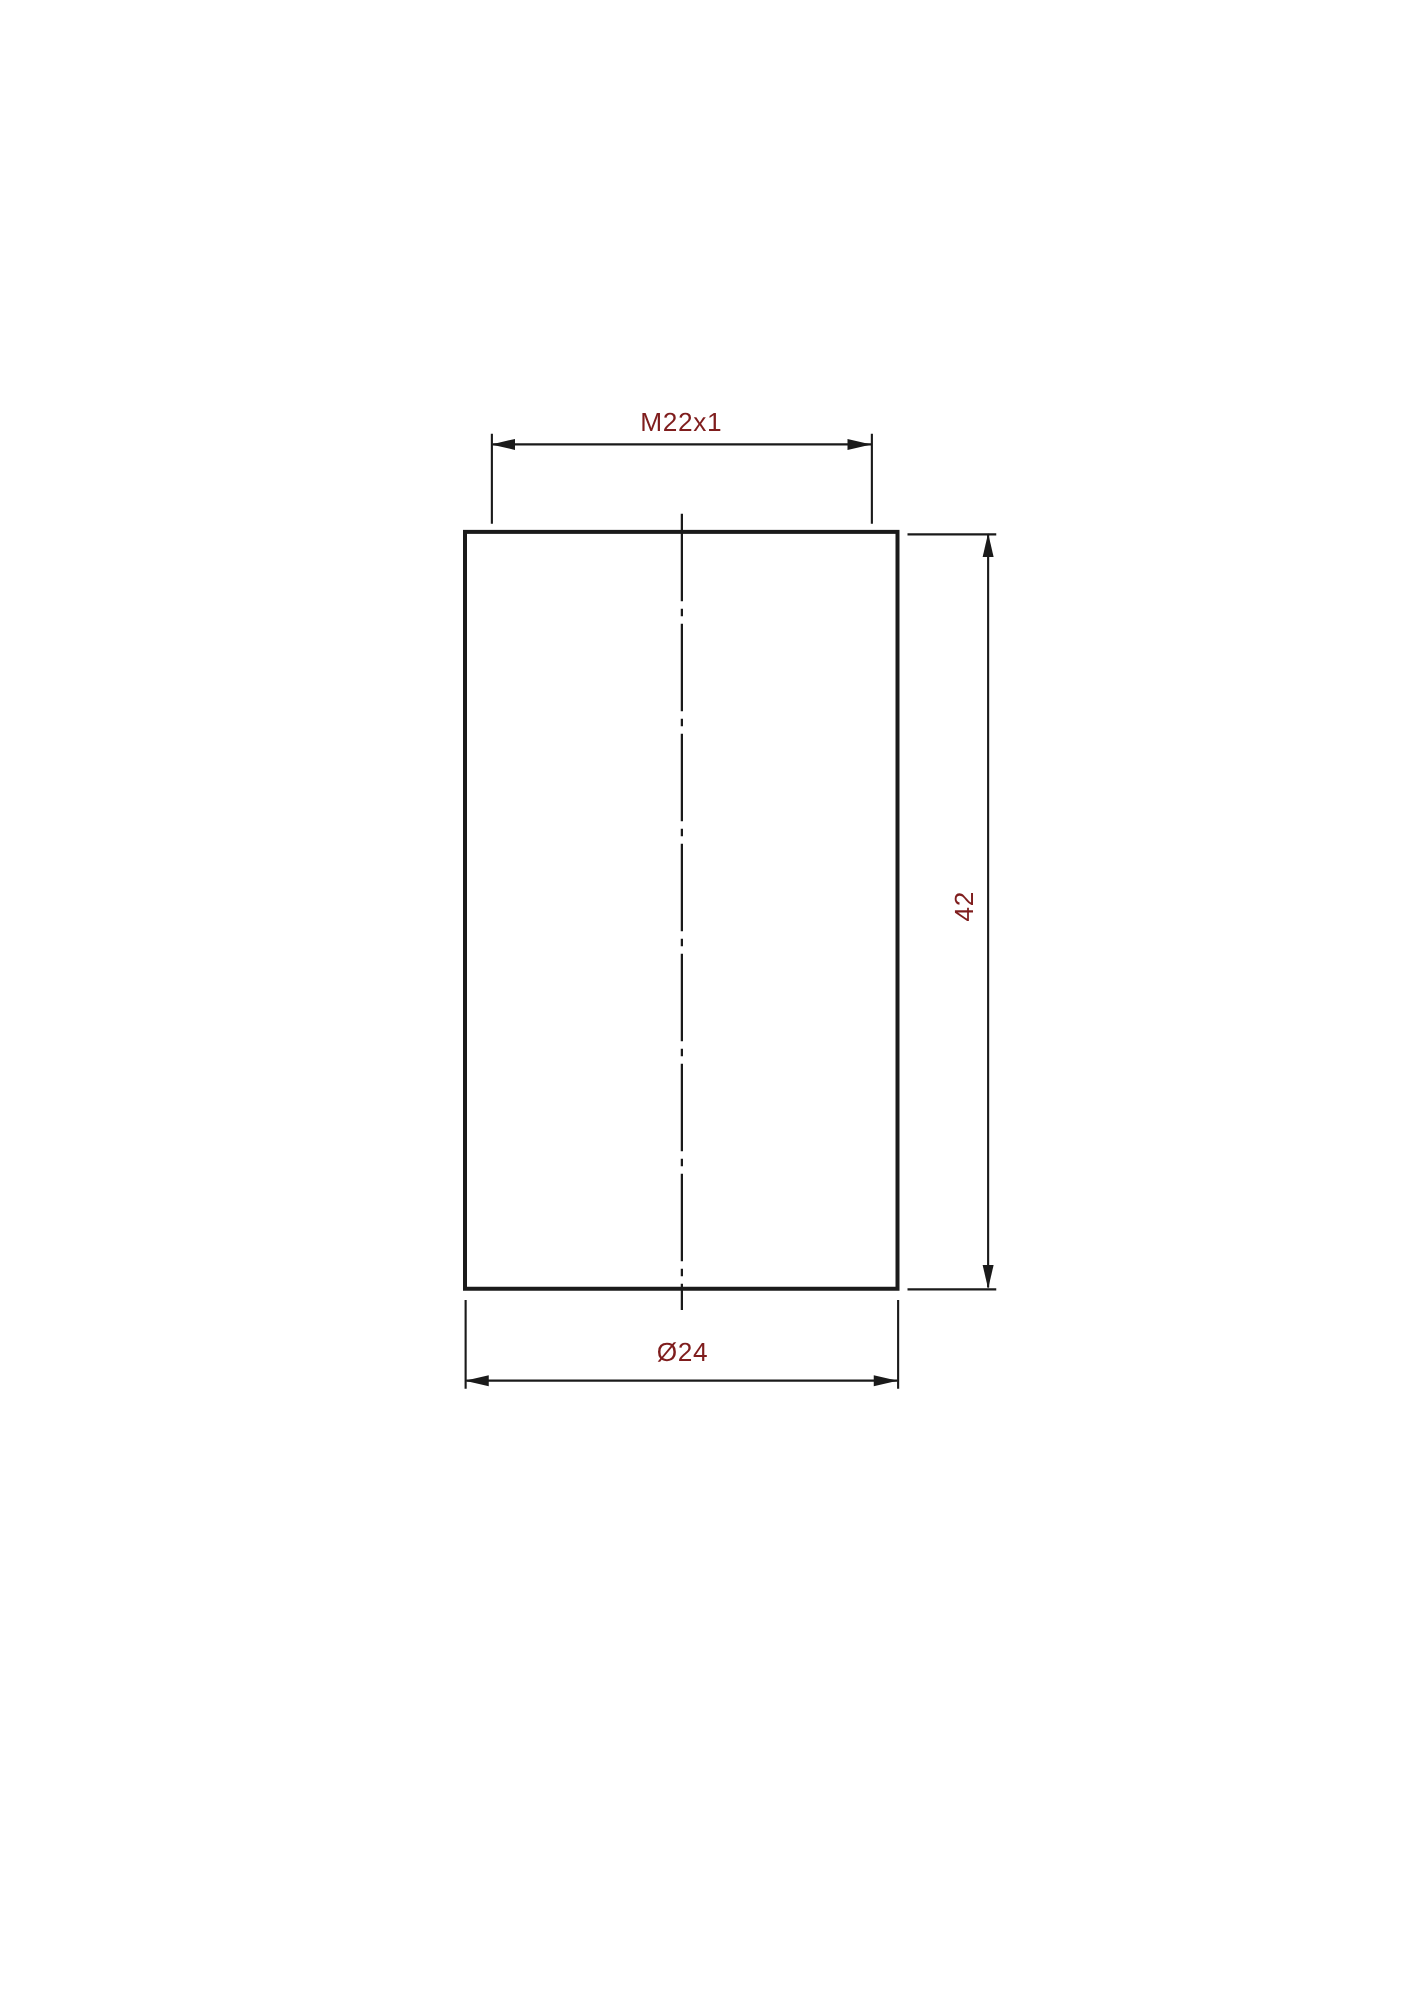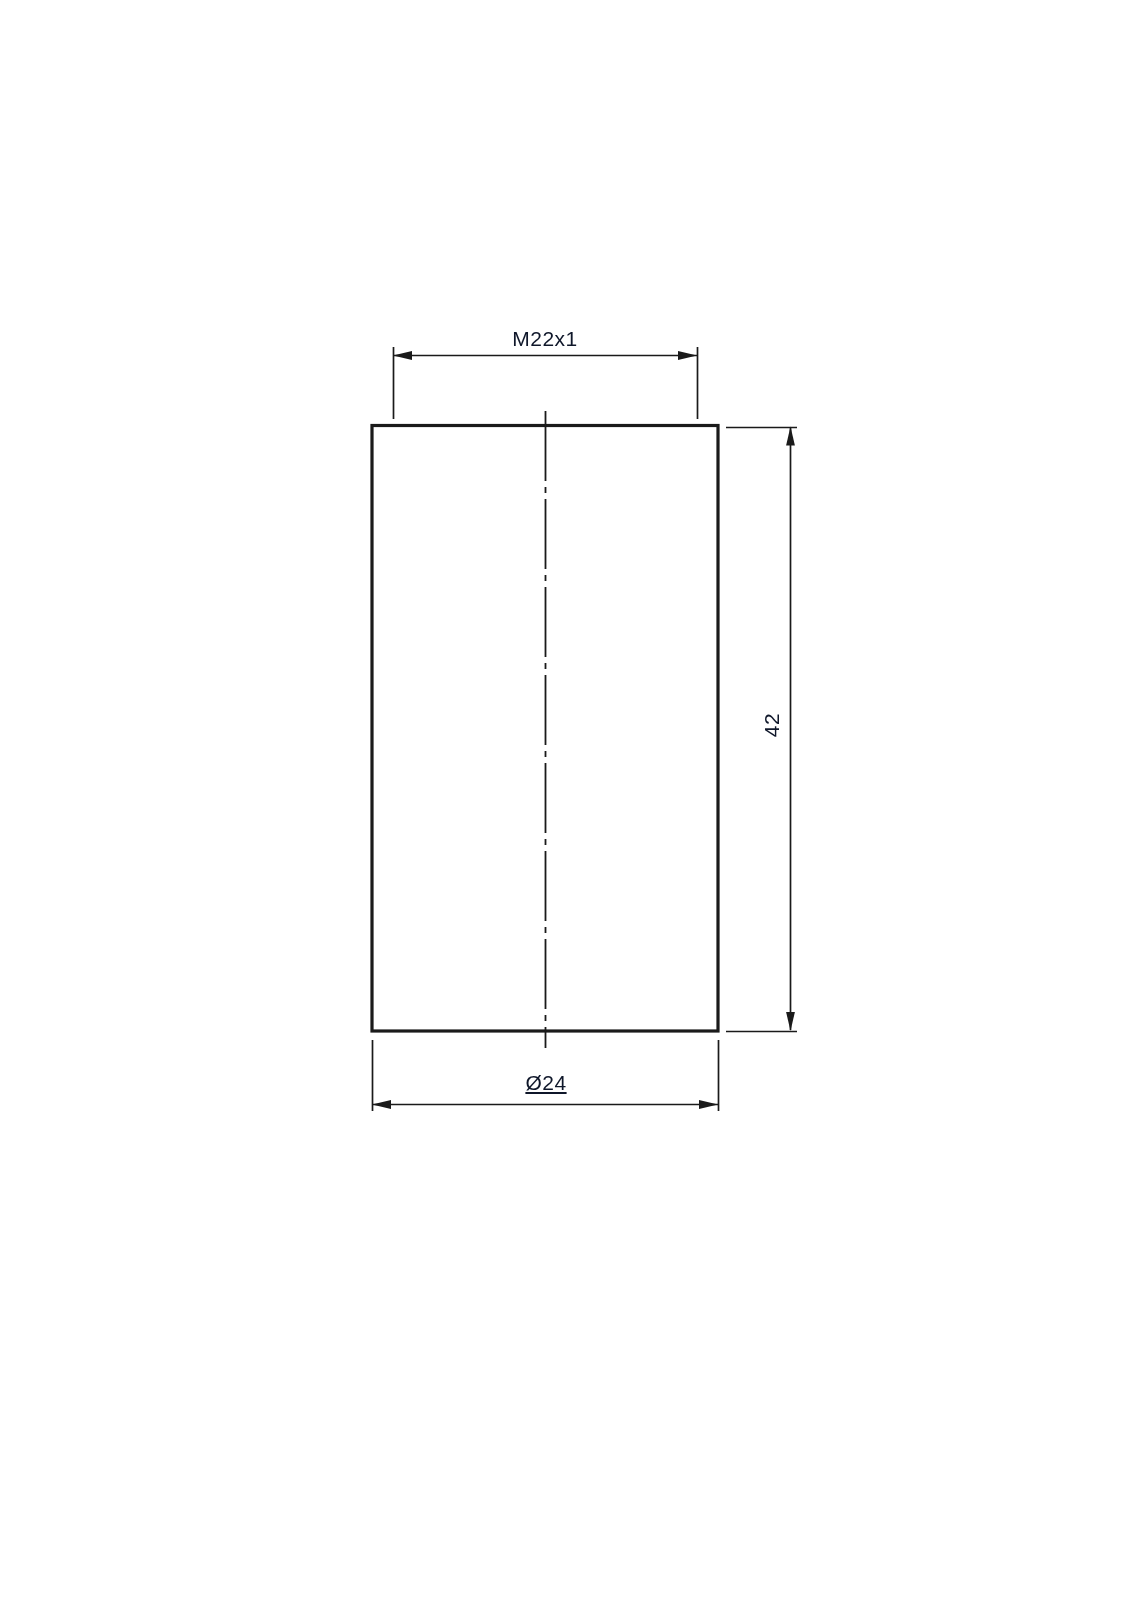--- a/index.html
+++ b/index.html
@@ -19,40 +19,39 @@
     left: 0;
     top: 0;
     display: block;
   }
   .dim-label {
     position: absolute;
     font-family: "Liberation Sans", sans-serif;
     font-size: 21px;
     line-height: 24px;
     font-weight: 400;
-    color: #0f172a;
+    color: #7f1d1d;
     white-space: nowrap;
     letter-spacing: 0.5px;
     text-align: right;
   }
   .dim-label.thread {
     left: 545px;
     top: 327px;
     transform: translateX(-50%);
   }
   .dim-label.height {
     left: 772px;
     top: 725px;
     transform: translate(-50%, -50%) rotate(-90deg);
   }
   .dim-label.diameter {
     left: 546px;
     top: 1071px;
     transform: translateX(-50%);
-    text-decoration: underline;
   }
 </style>
 </head>
 <body>
 
 <div class="canvas">
 
   <svg class="drawing-svg" width="1131" height="1600" viewBox="0 0 1131 1600">
 
     <g fill="none" stroke="#1a1a1a">

